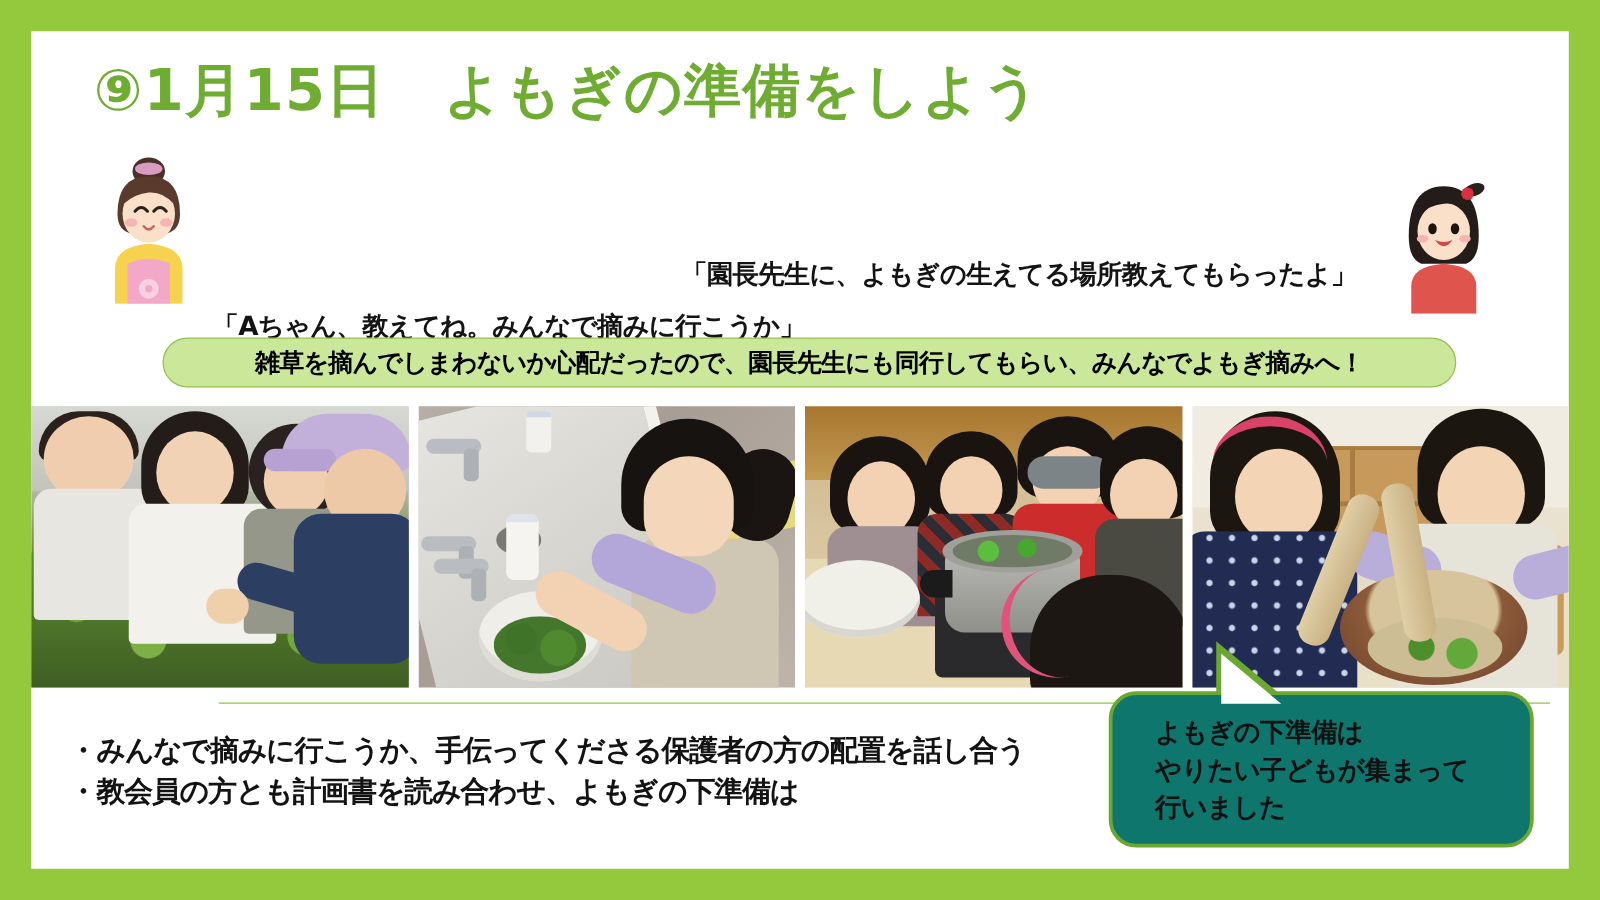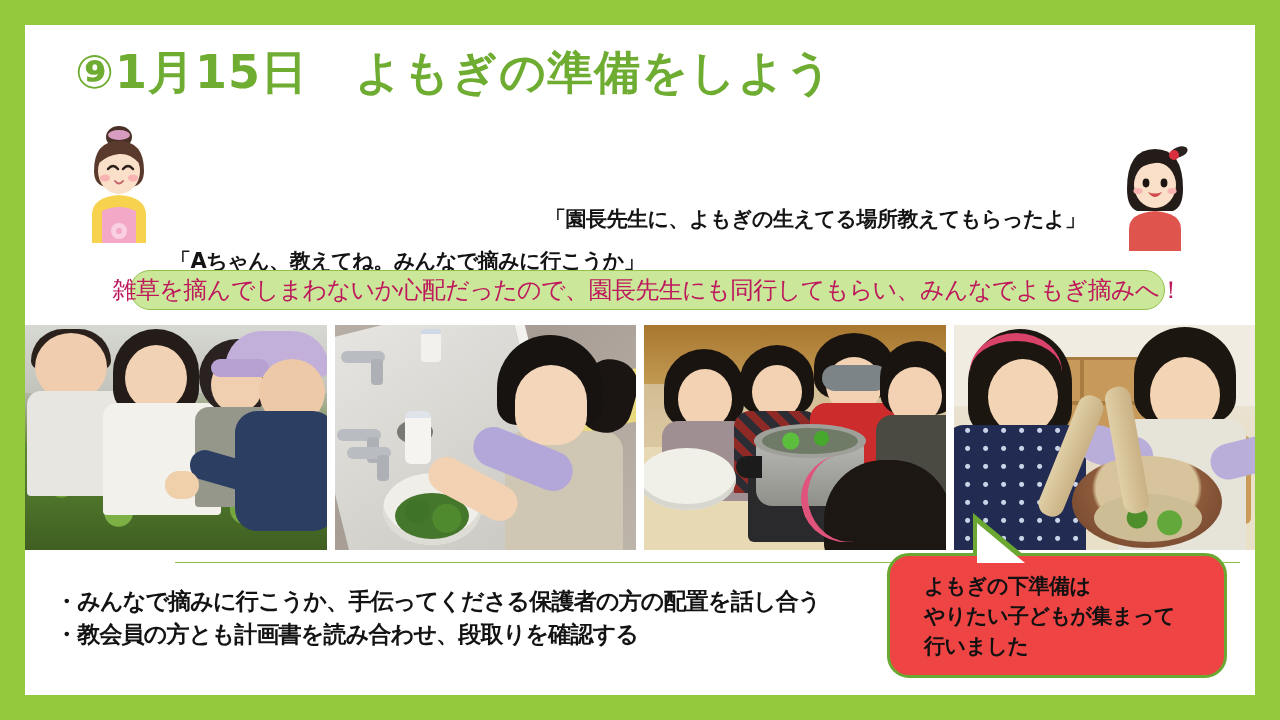--- a/index.html
+++ b/index.html
@@ -74,23 +74,23 @@
     height: 40px;
     background: #cbe89a;
     border: 1.5px solid #93c14c;
     border-radius: 20px;
     box-sizing: border-box;
     display: flex;
     align-items: center;
     justify-content: center;
   }
   #highlight-text {
-    font-size: 24px;
-    font-weight: 400;
-    color: #be185d;
+    font-size: 20px;
+    font-weight: 700;
+    color: #000000;
     white-space: pre;
     letter-spacing: -0.6px;
   }
 
   
   #photo-strip {
     position: absolute;
     left: 0px;
     top: 300px;
     width: 1230px;
@@ -405,21 +405,21 @@
     letter-spacing: -0.8px;
   }
 
   
   #callout {
     position: absolute;
     left: 862px;
     top: 528px;
     width: 340px;
     height: 125px;
-    background: #ef4444;
+    background: #0f766e;
     border: 3px solid #6aa832;
     border-radius: 22px;
     box-sizing: border-box;
     z-index: 5;
   }
   #callout-tail {
     position: absolute;
     left: 948px;
     top: 488px;
     width: 0;
@@ -610,21 +610,21 @@
         <div class="pestle pes1"></div>
         <div class="pestle pes2"></div>
       </div>
 
     </div>
 
     <div id="divider"></div>
 
     <div id="bullets">
       <div class="bullet">・みんなで摘みに行こうか、手伝ってくださる保護者の方の配置を話し合う</div>
-      <div class="bullet">・教会員の方とも計画書を読み合わせ、段取りを確認する</div>
+      <div class="bullet">・教会員の方とも計画書を読み合わせ、よもぎの下準備は</div>
     </div>
 
     <div id="callout-tail"></div>
     <div id="callout">
       <div id="callout-text">よもぎの下準備は
 やりたい子どもが集まって
 行いました</div>
     </div>
     <div id="callout-tail-inner"></div>
 

